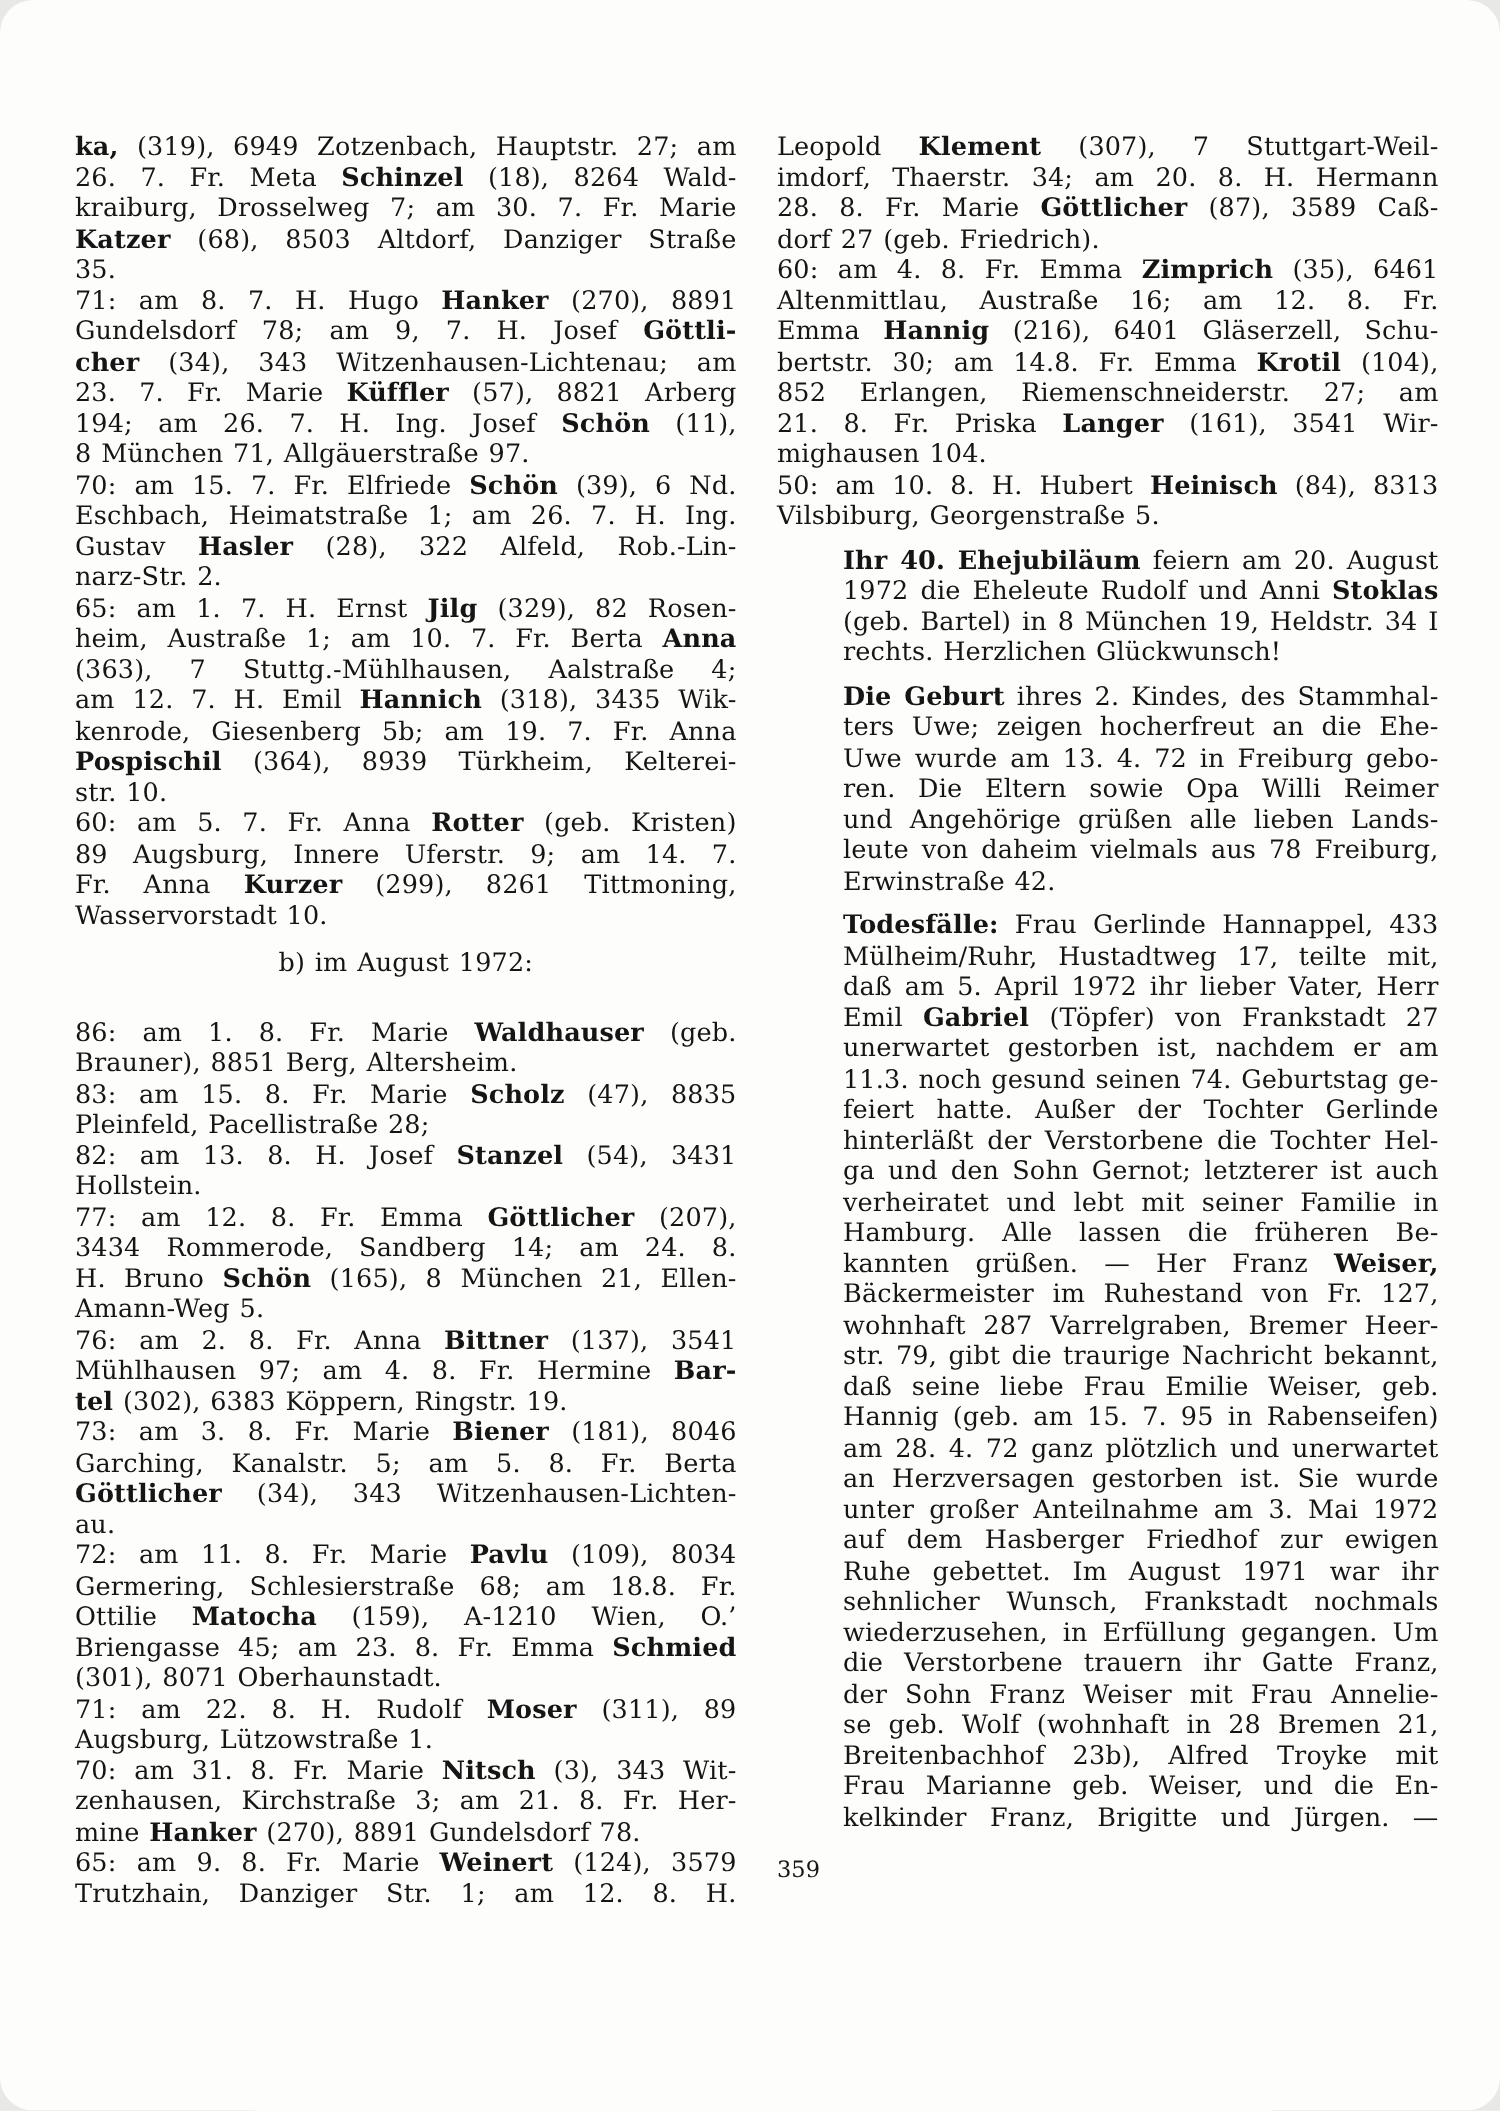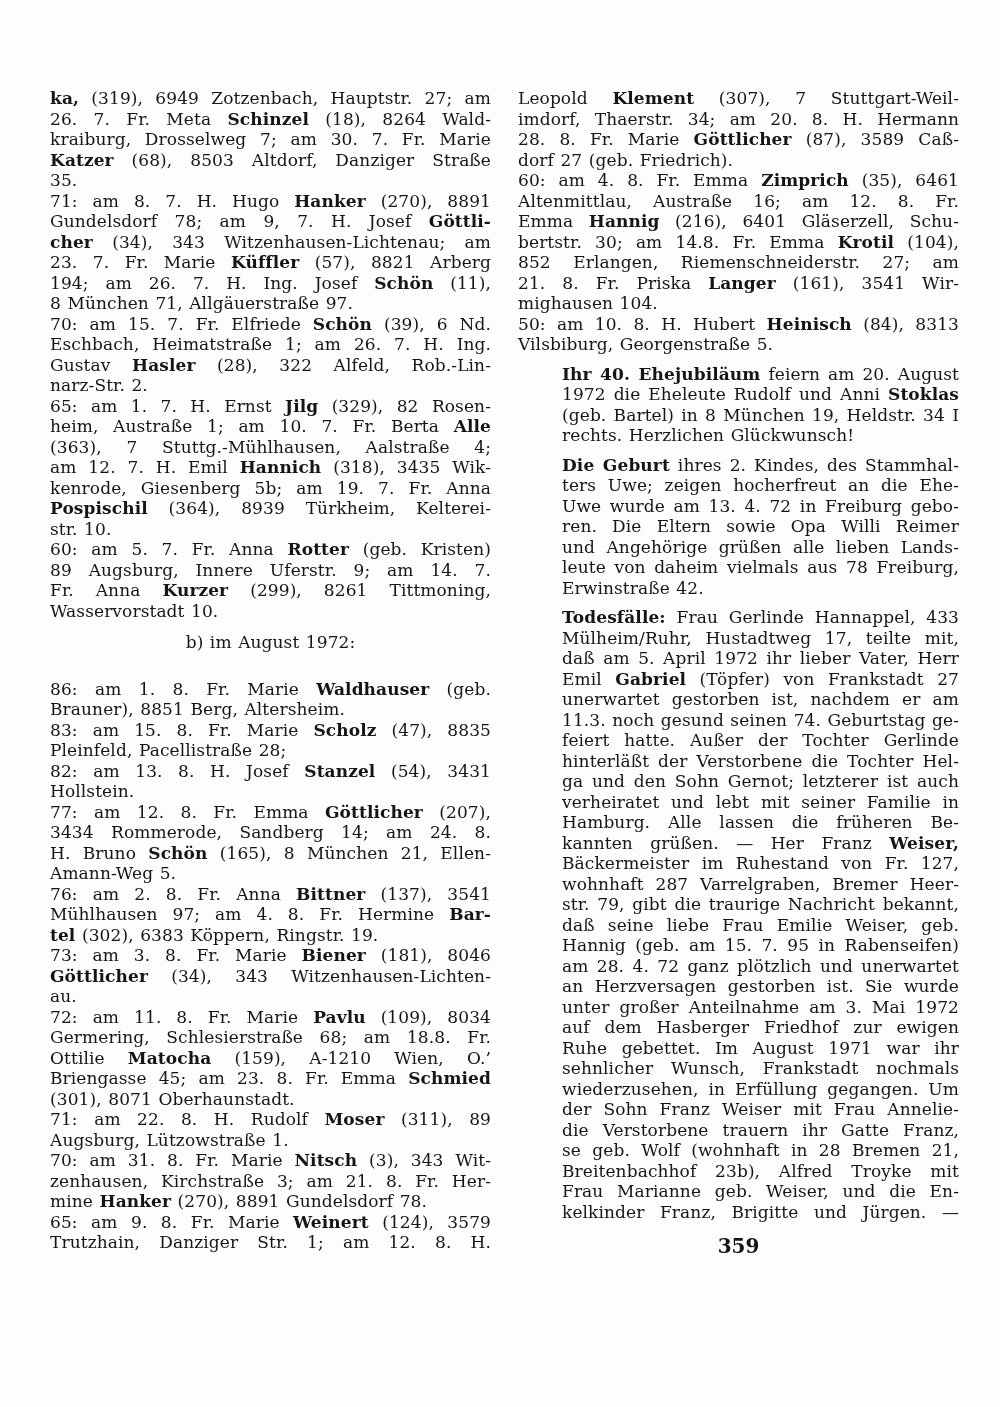--- a/index.html
+++ b/index.html
@@ -5,20 +5,21 @@
   html, body { margin: 0; padding: 0; background: #e8e8e6; }
   .page {
     position: relative;
     width: 1000px;
     height: 1407px;
     margin: 0 auto;
     background: #fdfdfb;
     color: #151515;
     font-family: "DejaVu Serif", "Liberation Serif", serif;
     overflow: hidden;
+    border-radius: 22px;
   }
   .cols {
     position: absolute;
     left: 50px;
     top: 88px;
     width: 909px;
     display: flex;
     gap: 27px;
   }
   .col { width: 441px; }
@@ -31,23 +32,23 @@
     text-align-last: justify;
     word-spacing: 1px;
     letter-spacing: 0.1px;
   }
   .line.last { text-align-last: left; }
   .b { font-weight: 700; }
   .block.center { margin: 11px 0 26px 0; }
   .block.center .line { text-align: center; text-align-last: center; }
   .pagenum {
     margin-top: 14px;
-    font-size: 20px;
-    font-weight: 700;
-    text-align: center;
+    font-size: 15px;
+    font-weight: 400;
+    text-align: left;
     line-height: 21px;
   }
 </style>
 </head>
 <body>
 
 <div class="page">
   <div class="cols">
     <div class="col">
         <div class="block">
@@ -66,21 +67,21 @@
           <div class="line last"><span>8 München 71, Allgäuerstraße 97.</span></div>
         </div>
         <div class="block">
           <div class="line"><span>70: am 15. 7. Fr. Elfriede </span><span class="b">Schön</span><span> (39), 6 Nd.</span></div>
           <div class="line"><span>Eschbach, Heimatstraße 1; am 26. 7. H. Ing.</span></div>
           <div class="line"><span>Gustav </span><span class="b">Hasler</span><span> (28), 322 Alfeld, Rob.-Lin-</span></div>
           <div class="line last"><span>narz-Str. 2.</span></div>
         </div>
         <div class="block">
           <div class="line"><span>65: am 1. 7. H. Ernst </span><span class="b">Jilg</span><span> (329), 82 Rosen-</span></div>
-          <div class="line"><span>heim, Austraße 1; am 10. 7. Fr. Berta </span><span class="b">Alle</span></div>
+          <div class="line"><span>heim, Austraße 1; am 10. 7. Fr. Berta </span><span class="b">Anna</span></div>
           <div class="line"><span>(363), 7 Stuttg.-Mühlhausen, Aalstraße 4;</span></div>
           <div class="line"><span>am 12. 7. H. Emil </span><span class="b">Hannich</span><span> (318), 3435 Wik-</span></div>
           <div class="line"><span>kenrode, Giesenberg 5b; am 19. 7. Fr. Anna</span></div>
           <div class="line"><span class="b">Pospischil</span><span> (364), 8939 Türkheim, Kelterei-</span></div>
           <div class="line last"><span>str. 10.</span></div>
         </div>
         <div class="block">
           <div class="line"><span>60: am 5. 7. Fr. Anna </span><span class="b">Rotter</span><span> (geb. Kristen)</span></div>
           <div class="line"><span>89 Augsburg, Innere Uferstr. 9; am 14. 7.</span></div>
           <div class="line"><span>Fr. Anna </span><span class="b">Kurzer</span><span> (299), 8261 Tittmoning,</span></div>
@@ -107,20 +108,21 @@
           <div class="line"><span>H. Bruno </span><span class="b">Schön</span><span> (165), 8 München 21, Ellen-</span></div>
           <div class="line last"><span>Amann-Weg 5.</span></div>
         </div>
         <div class="block">
           <div class="line"><span>76: am 2. 8. Fr. Anna </span><span class="b">Bittner</span><span> (137), 3541</span></div>
           <div class="line"><span>Mühlhausen 97; am 4. 8. Fr. Hermine </span><span class="b">Bar-</span></div>
           <div class="line last"><span class="b">tel</span><span> (302), 6383 Köppern, Ringstr. 19.</span></div>
         </div>
         <div class="block">
           <div class="line"><span>73: am 3. 8. Fr. Marie </span><span class="b">Biener</span><span> (181), 8046</span></div>
+          <div class="line"><span>Garching, Kanalstr. 5; am 5. 8. Fr. Berta</span></div>
           <div class="line"><span class="b">Göttlicher</span><span> (34), 343 Witzenhausen-Lichten-</span></div>
           <div class="line last"><span>au.</span></div>
         </div>
         <div class="block">
           <div class="line"><span>72: am 11. 8. Fr. Marie </span><span class="b">Pavlu</span><span> (109), 8034</span></div>
           <div class="line"><span>Germering, Schlesierstraße 68; am 18.8. Fr.</span></div>
           <div class="line"><span>Ottilie </span><span class="b">Matocha</span><span> (159), A-1210 Wien, O.’</span></div>
           <div class="line"><span>Briengasse 45; am 23. 8. Fr. Emma </span><span class="b">Schmied</span></div>
           <div class="line last"><span>(301), 8071 Oberhaunstadt.</span></div>
         </div>
@@ -191,22 +193,22 @@
           <div class="line"><span>str. 79, gibt die traurige Nachricht bekannt,</span></div>
           <div class="line"><span>daß seine liebe Frau Emilie Weiser, geb.</span></div>
           <div class="line"><span>Hannig (geb. am 15. 7. 95 in Rabenseifen)</span></div>
           <div class="line"><span>am 28. 4. 72 ganz plötzlich und unerwartet</span></div>
           <div class="line"><span>an Herzversagen gestorben ist. Sie wurde</span></div>
           <div class="line"><span>unter großer Anteilnahme am 3. Mai 1972</span></div>
           <div class="line"><span>auf dem Hasberger Friedhof zur ewigen</span></div>
           <div class="line"><span>Ruhe gebettet. Im August 1971 war ihr</span></div>
           <div class="line"><span>sehnlicher Wunsch, Frankstadt nochmals</span></div>
           <div class="line"><span>wiederzusehen, in Erfüllung gegangen. Um</span></div>
+          <div class="line"><span>die Verstorbene trauern ihr Gatte Franz,</span></div>
           <div class="line"><span>der Sohn Franz Weiser mit Frau Annelie-</span></div>
-          <div class="line"><span>die Verstorbene trauern ihr Gatte Franz,</span></div>
           <div class="line"><span>se geb. Wolf (wohnhaft in 28 Bremen 21,</span></div>
           <div class="line"><span>Breitenbachhof 23b), Alfred Troyke mit</span></div>
           <div class="line"><span>Frau Marianne geb. Weiser, und die En-</span></div>
           <div class="line"><span>kelkinder Franz, Brigitte und Jürgen. —</span></div>
         </div>
       <div class="pagenum">359</div>
     </div>
   </div>
 </div>
 

